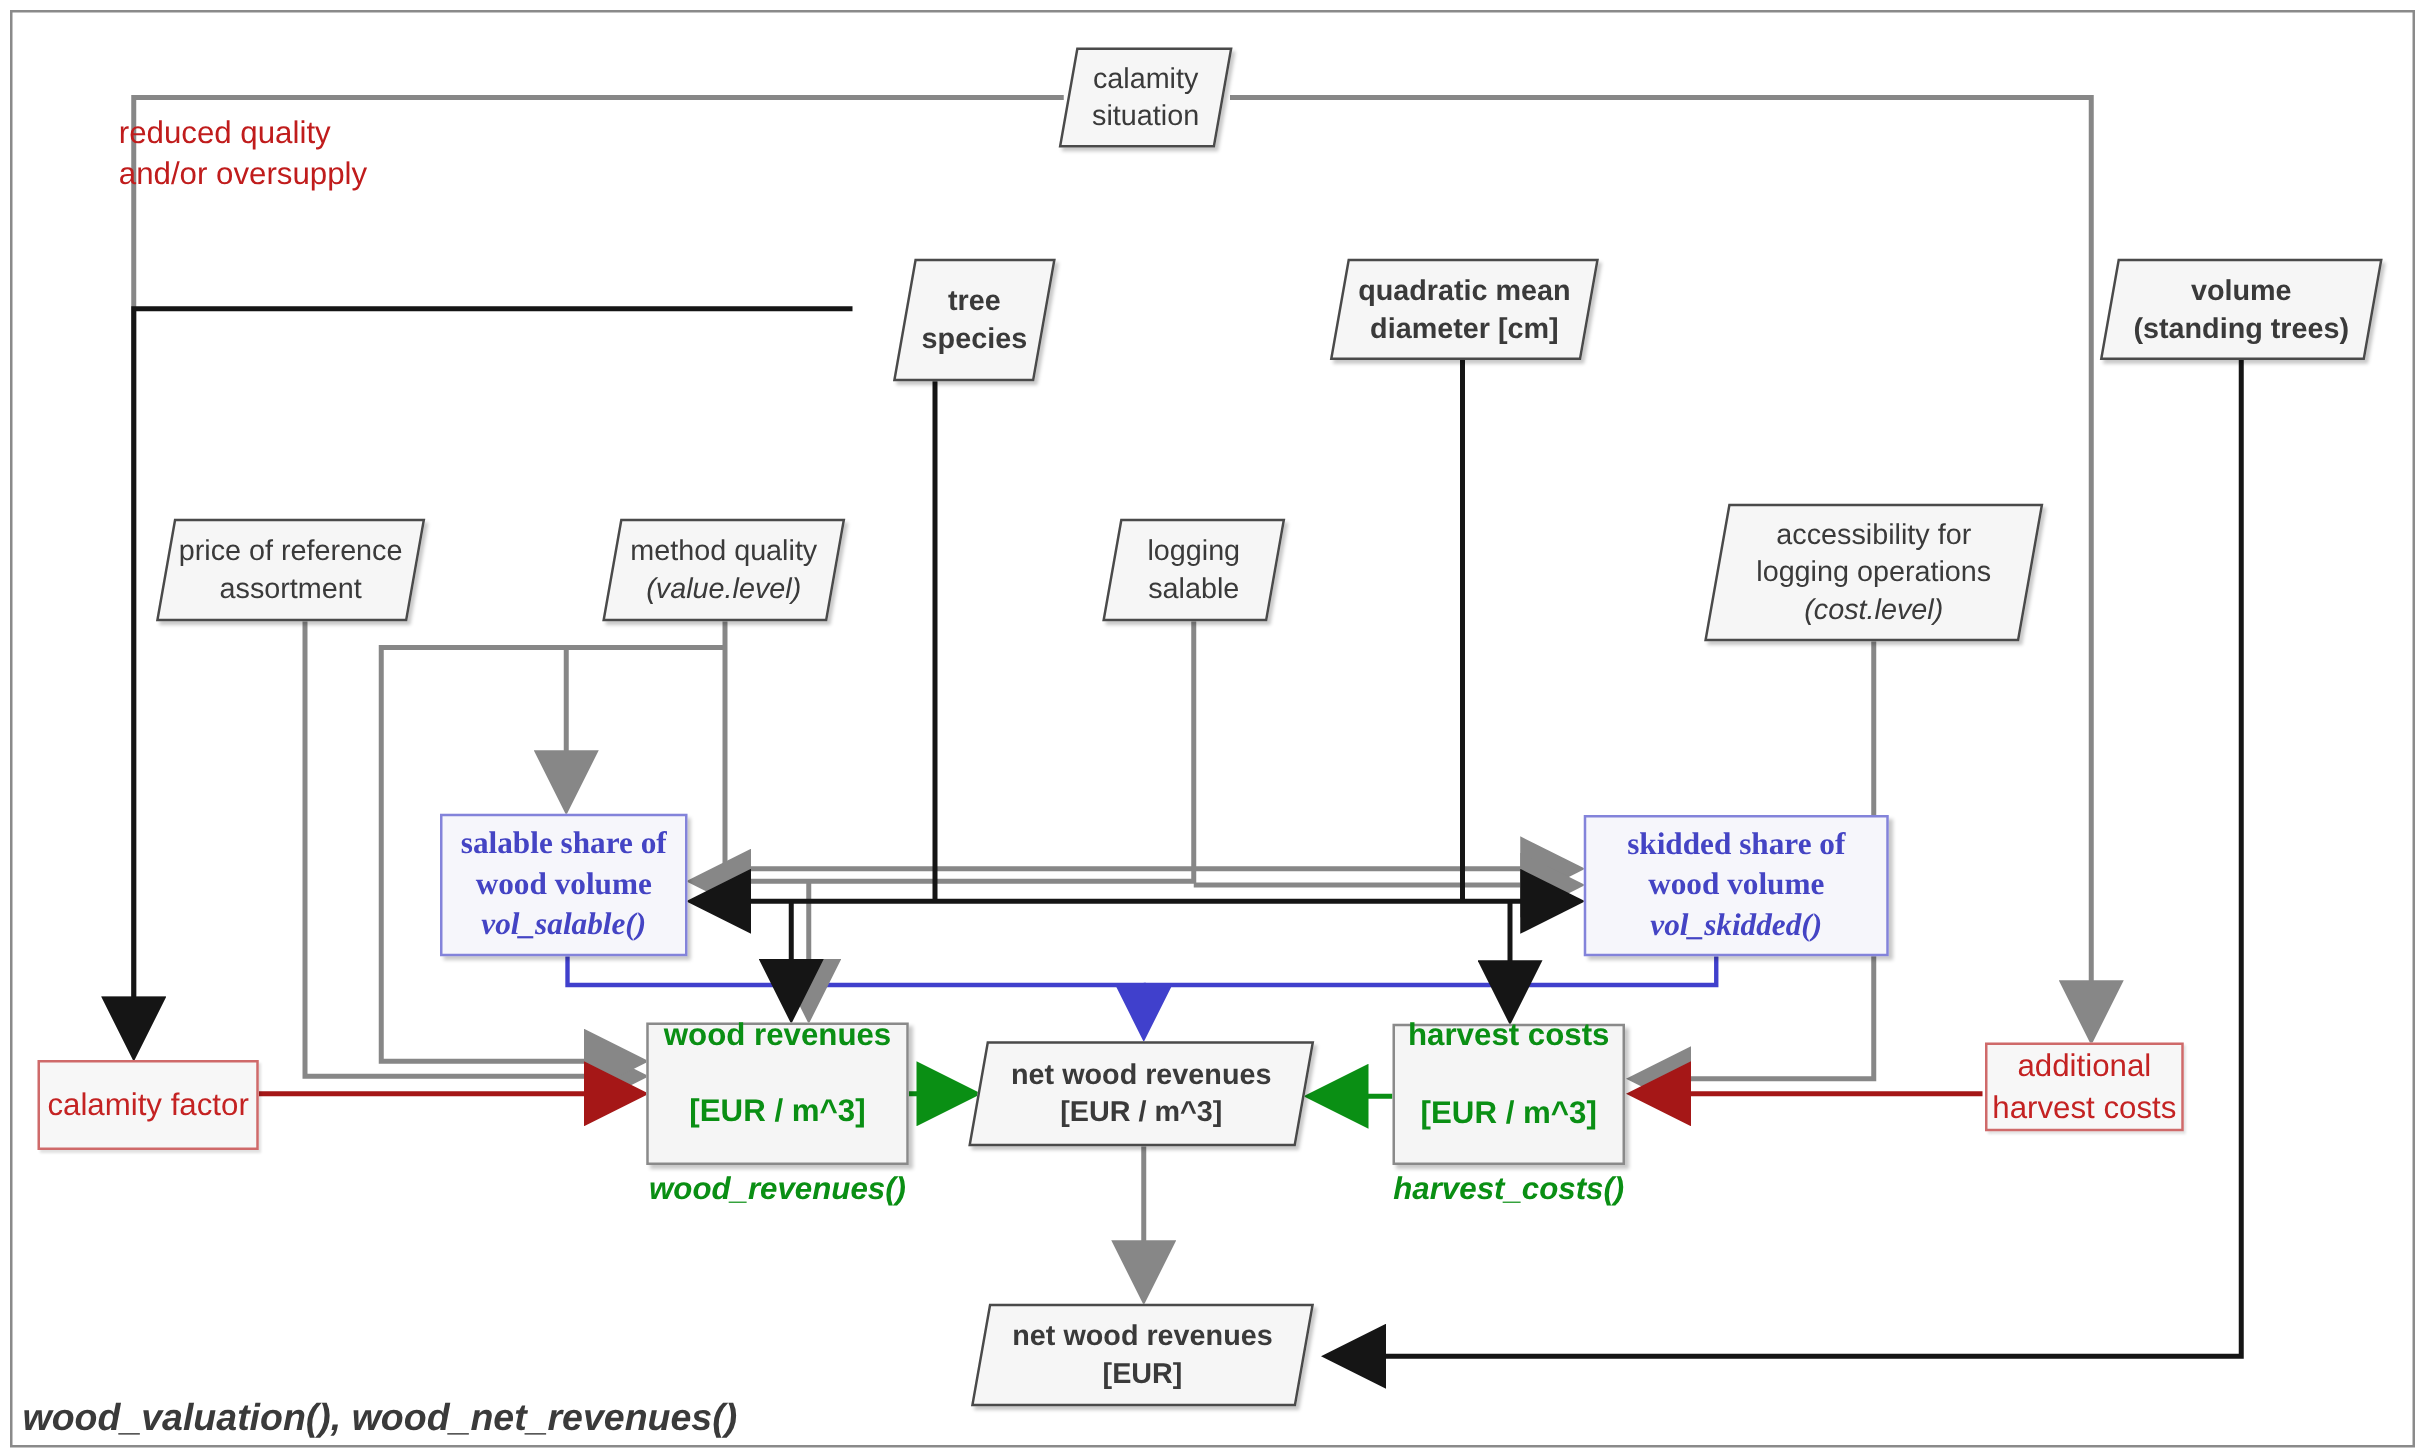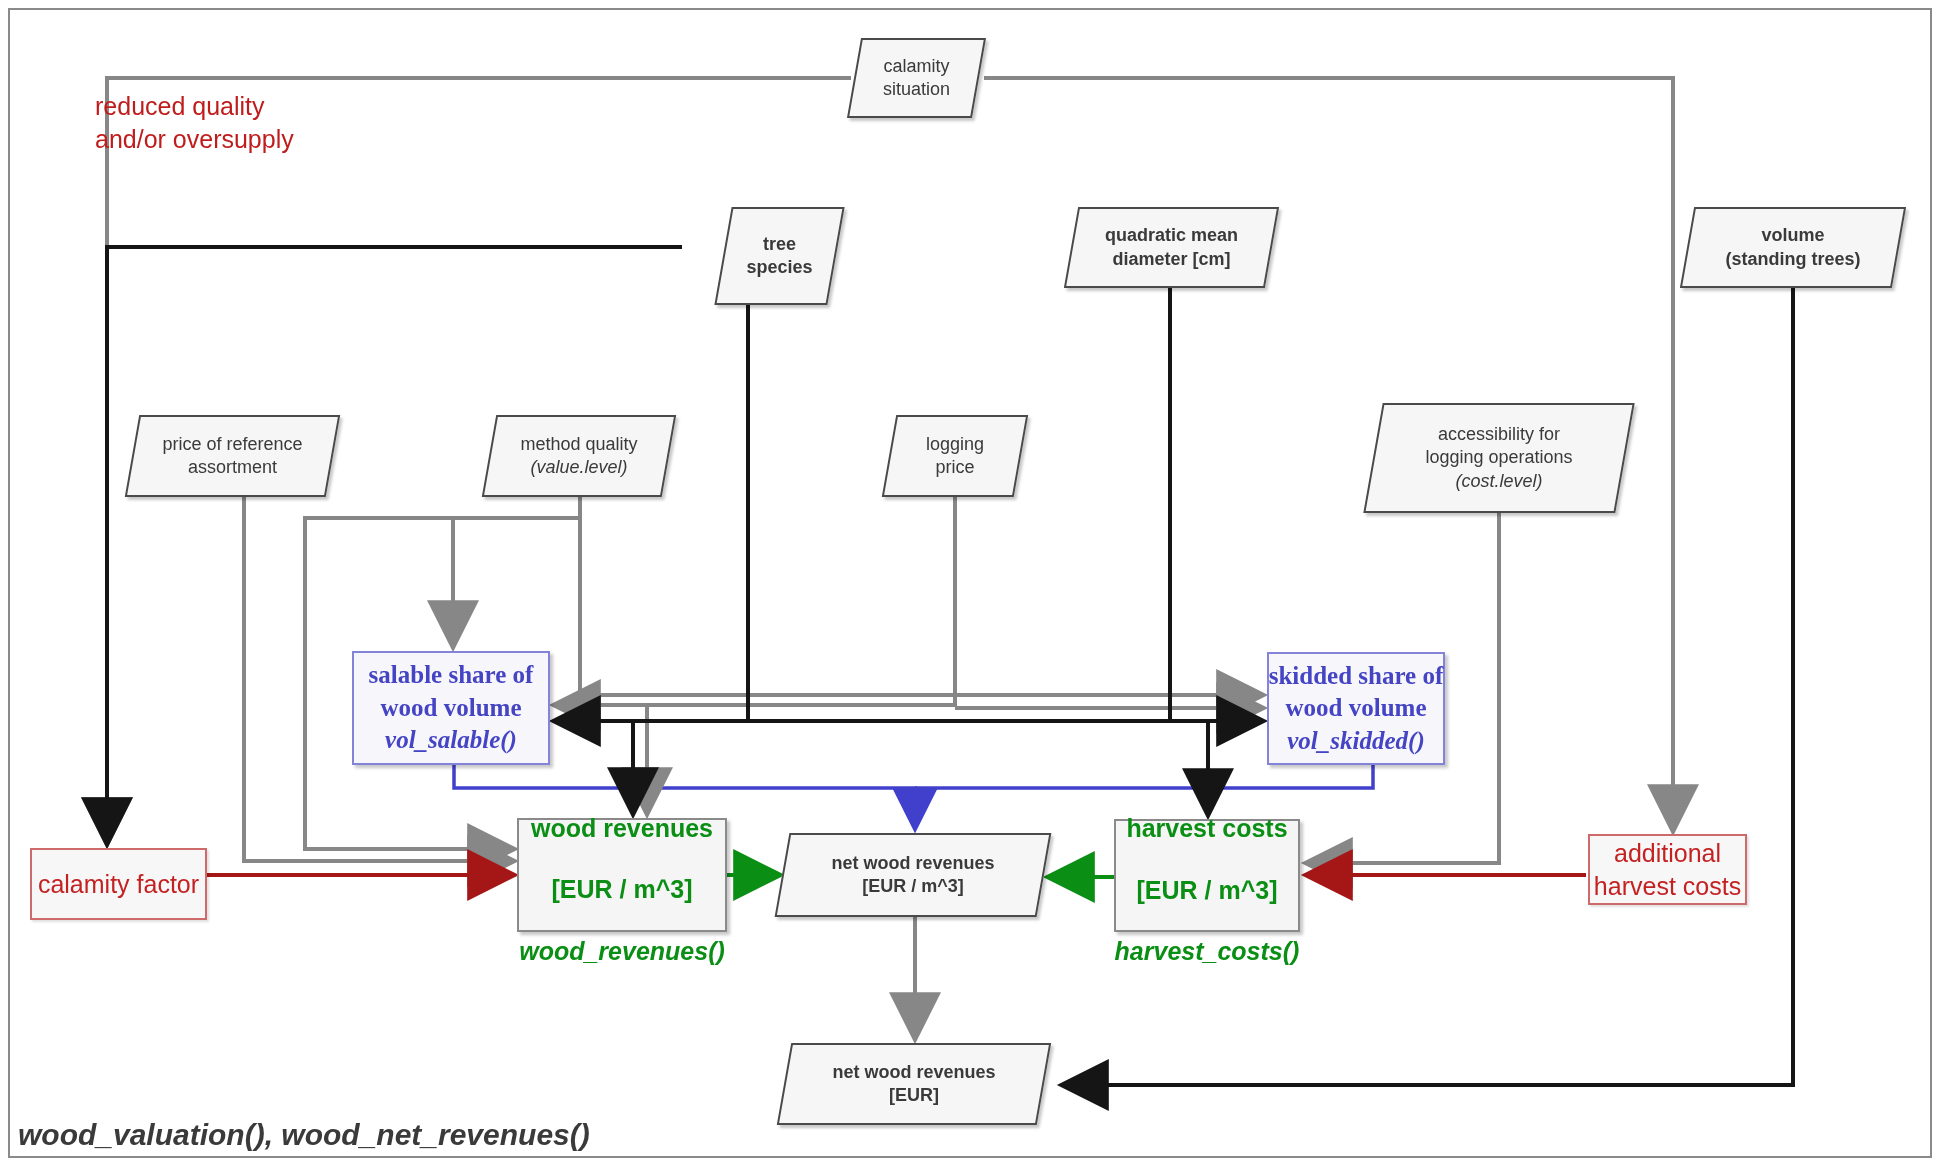--- a/index.html
+++ b/index.html
@@ -7,21 +7,21 @@
          font-family:"Liberation Sans",sans-serif;}
   #frame{position:absolute;left:8px;top:8px;width:1920px;height:1146px;border:2px solid #8a8a8a;}
   #edges{position:absolute;left:0;top:0;width:1940px;height:1165px;}
 
   .node{position:absolute;display:flex;flex-direction:column;align-items:center;justify-content:center;
         text-align:center;line-height:1.3;}
   .node .shape{position:absolute;inset:0;border:2px solid #4a4a4a;background:#f6f6f6;
         box-shadow:3px 3px 3px rgba(0,0,0,0.22);}
   .para .shape{left:9px;right:9px;transform:skewX(-10deg);}
   .node .ln{position:relative;z-index:2;}
-  .fs25{font-size:18px;color:#3a3a3a;}
+  .fs25{font-size:23px;color:#3a3a3a;}
   .bold{font-weight:bold;}
   .italic{font-style:italic;}
 
   .rectnode .shape{transform:none;}
   .bluebox .shape{border:2px solid #8383da;background:#f6f6fb;}
   .bluebox .ln{color:#4444c4;font-weight:bold;font-size:25px;font-family:Liberation Serif, serif;}
   .greenbox .shape{border:2px solid #8a8a8a;background:#f5f5f5;}
   .greenbox .ln{color:#0a8f14;font-weight:bold;font-size:25px;margin-top:29px;}
   .redbox .shape{border:2px solid #cf6a6a;background:#f7f7f7;box-shadow:2px 2px 2px rgba(0,0,0,0.12);}
   .redbox .ln{color:#c42222;font-size:25px;}
@@ -147,38 +147,38 @@
 
   <div class="node para" style="left:480px;top:415px;width:198px;height:82px;">
     <div class="shape"></div>
     <div class="ln fs25">method quality</div>
     <div class="ln fs25 italic">(value.level)</div>
   </div>
 
   <div class="node para" style="left:880px;top:415px;width:150px;height:82px;">
     <div class="shape"></div>
     <div class="ln fs25">logging</div>
-    <div class="ln fs25">price</div>
+    <div class="ln fs25">salable</div>
   </div>
 
   <div class="node para" style="left:1364px;top:403px;width:270px;height:110px;">
     <div class="shape"></div>
     <div class="ln fs25">accessibility for</div>
     <div class="ln fs25">logging operations</div>
     <div class="ln fs25 italic">(cost.level)</div>
   </div>
 
   <div class="node rectnode bluebox" style="left:352px;top:651px;width:198px;height:114px;">
     <div class="shape"></div>
     <div class="ln">salable share of</div>
     <div class="ln">wood volume</div>
     <div class="ln italic">vol_salable()</div>
   </div>
 
-  <div class="node rectnode bluebox" style="left:1267px;top:652px;width:178px;height:113px;border-radius:10px;">
+  <div class="node rectnode bluebox" style="left:1267px;top:652px;width:244px;height:113px;border-radius:10px;">
     <div class="shape"></div>
     <div class="ln">skidded share of</div>
     <div class="ln">wood volume</div>
     <div class="ln italic">vol_skidded()</div>
   </div>
 
   <div class="node rectnode redbox" style="left:30px;top:848px;width:177px;height:72px;">
     <div class="shape"></div>
     <div class="ln">calamity factor</div>
   </div>

